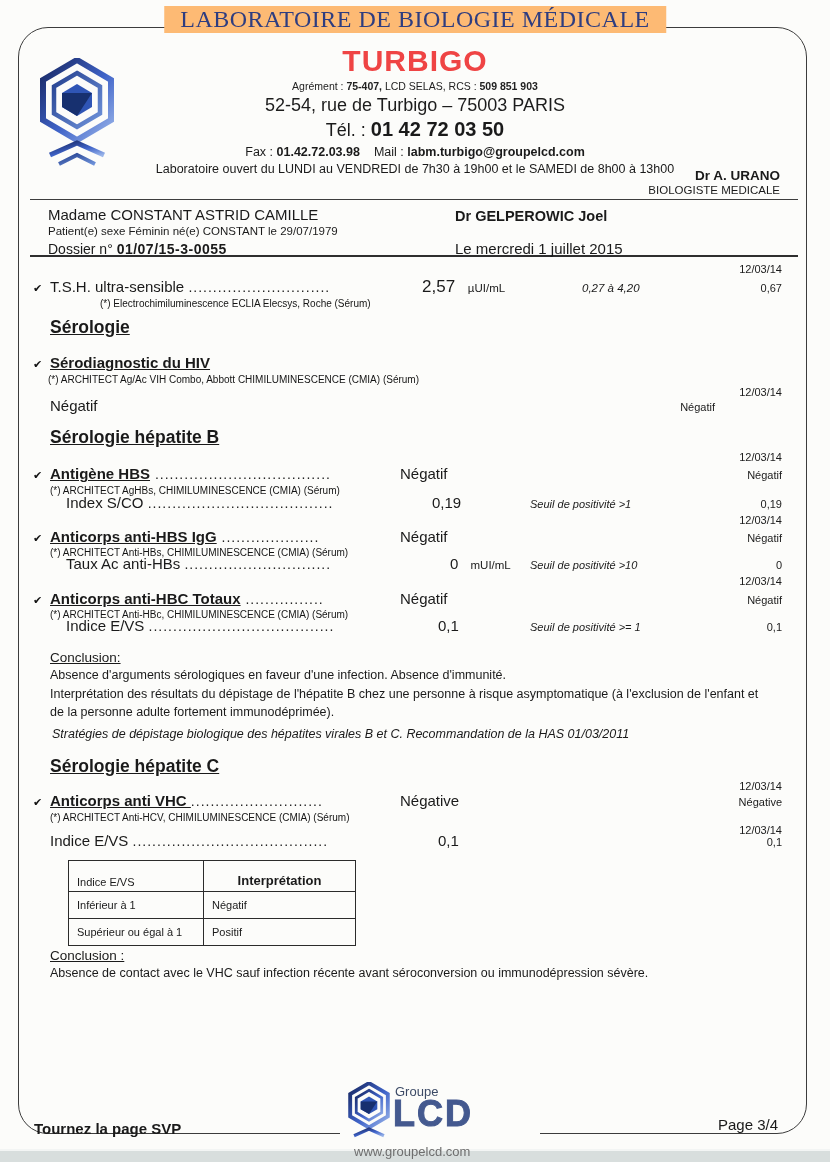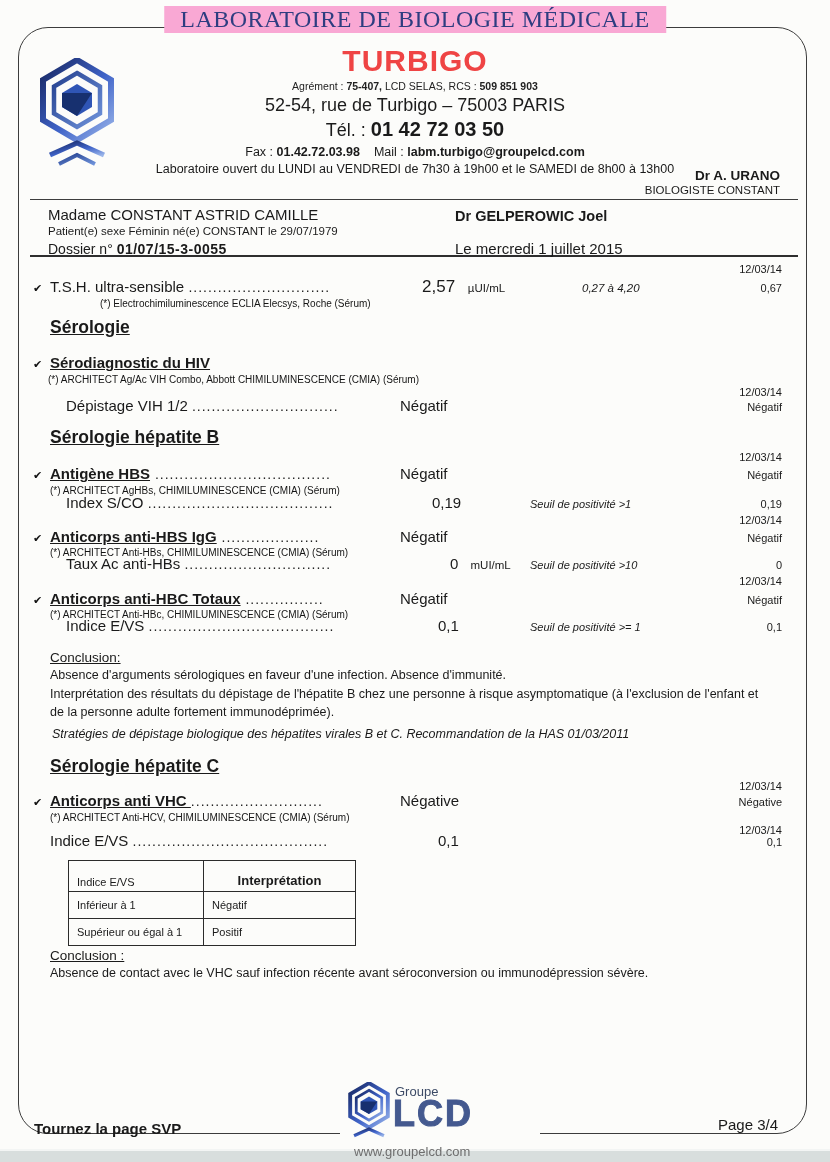--- a/index.html
+++ b/index.html
@@ -8,21 +8,21 @@
     background:#fcfcfa;color:#1a1a1a;
     font-family:"Liberation Sans","DejaVu Sans",sans-serif;
   }
   
   .frame{
     position:absolute;left:18px;top:27px;width:787px;height:1105px;
     border:1.6px solid #3c3c3c;border-radius:30px;background:transparent;
   }
   .banner{
     position:absolute;top:6px;left:50%;transform:translateX(-50%);
-    background:#f9a8d4;padding:0 16px;white-space:nowrap;
+    background:#fdba74;padding:0 16px;white-space:nowrap;
     font-family:"Liberation Serif","DejaVu Serif",serif;
     font-size:24px;letter-spacing:0.5px;color:#2e3d80;font-weight:500;z-index:3;
   }
   
   .lab-logo{position:absolute;left:36px;top:58px;z-index:2;}
   
   .lab-header{position:absolute;top:44px;left:50%;transform:translateX(-50%);
     text-align:center;white-space:nowrap;z-index:2;}
   .lab-name{font-size:30px;font-weight:bold;letter-spacing:1px;color:#ef4444;}
   .agrement{font-size:10.5px;margin-top:2px;color:#222;}
@@ -132,21 +132,21 @@
     <span>Tél. : </span><b>01 42 72 03 50</b>
   </div>
   <div class="faxmail">
     <span>Fax :  </span><b>01.42.72.03.98</b><span class="gap"></span><span>Mail :  </span><b>labm.turbigo@groupelcd.com</b>
   </div>
   <div class="hours">Laboratoire ouvert du LUNDI au VENDREDI de 7h30 à 19h00 et le SAMEDI de 8h00 à 13h00</div>
 </div>
 
 <div class="biologist">
   <div class="bname">Dr A. URANO</div>
-  <div class="btitle">BIOLOGISTE CONSTANT</div>
+  <div class="btitle">BIOLOGISTE MEDICALE</div>
 </div>
 <div class="hr1"></div>
 
 <div class="patient">
   <div class="pname">Madame CONSTANT ASTRID CAMILLE</div>
   <div class="pdetails">Patient(e) sexe Féminin né(e) CONSTANT le 29/07/1979</div>
   <div class="pdossier">
     <span>Dossier n° </span><b>01/07/15-3-0055</b>
   </div>
 </div>
@@ -176,21 +176,20 @@
     <span class="lbl"><span class="tname">Sérodiagnostic du HIV</span></span>
     <span></span>
       <span></span>
       <span></span>
   </div>
   <div class="abs method flush" style="top:374px">(*) ARCHITECT Ag/Ac VIH Combo, Abbott CHIMILUMINESCENCE (CMIA) (Sérum)</div>
   <div class="abs daterow" style="top:386px">12/03/14</div>
 
   <div class="abs row" style="top:397px">
     <span></span>
-    <span class="lbl sub"><span>Dépistage VIH 1/2 </span><span class="dots">..............................</span></span>
     <span class="res">Négatif</span>
     <span></span>
     <span class="prev">Négatif</span>
   </div>
 
   <div class="abs section-heading" style="top:427px">Sérologie hépatite B</div>
   <div class="abs daterow" style="top:451px">12/03/14</div>
 
   <div class="abs row" style="top:465px">
     <span class="check">✔</span>

